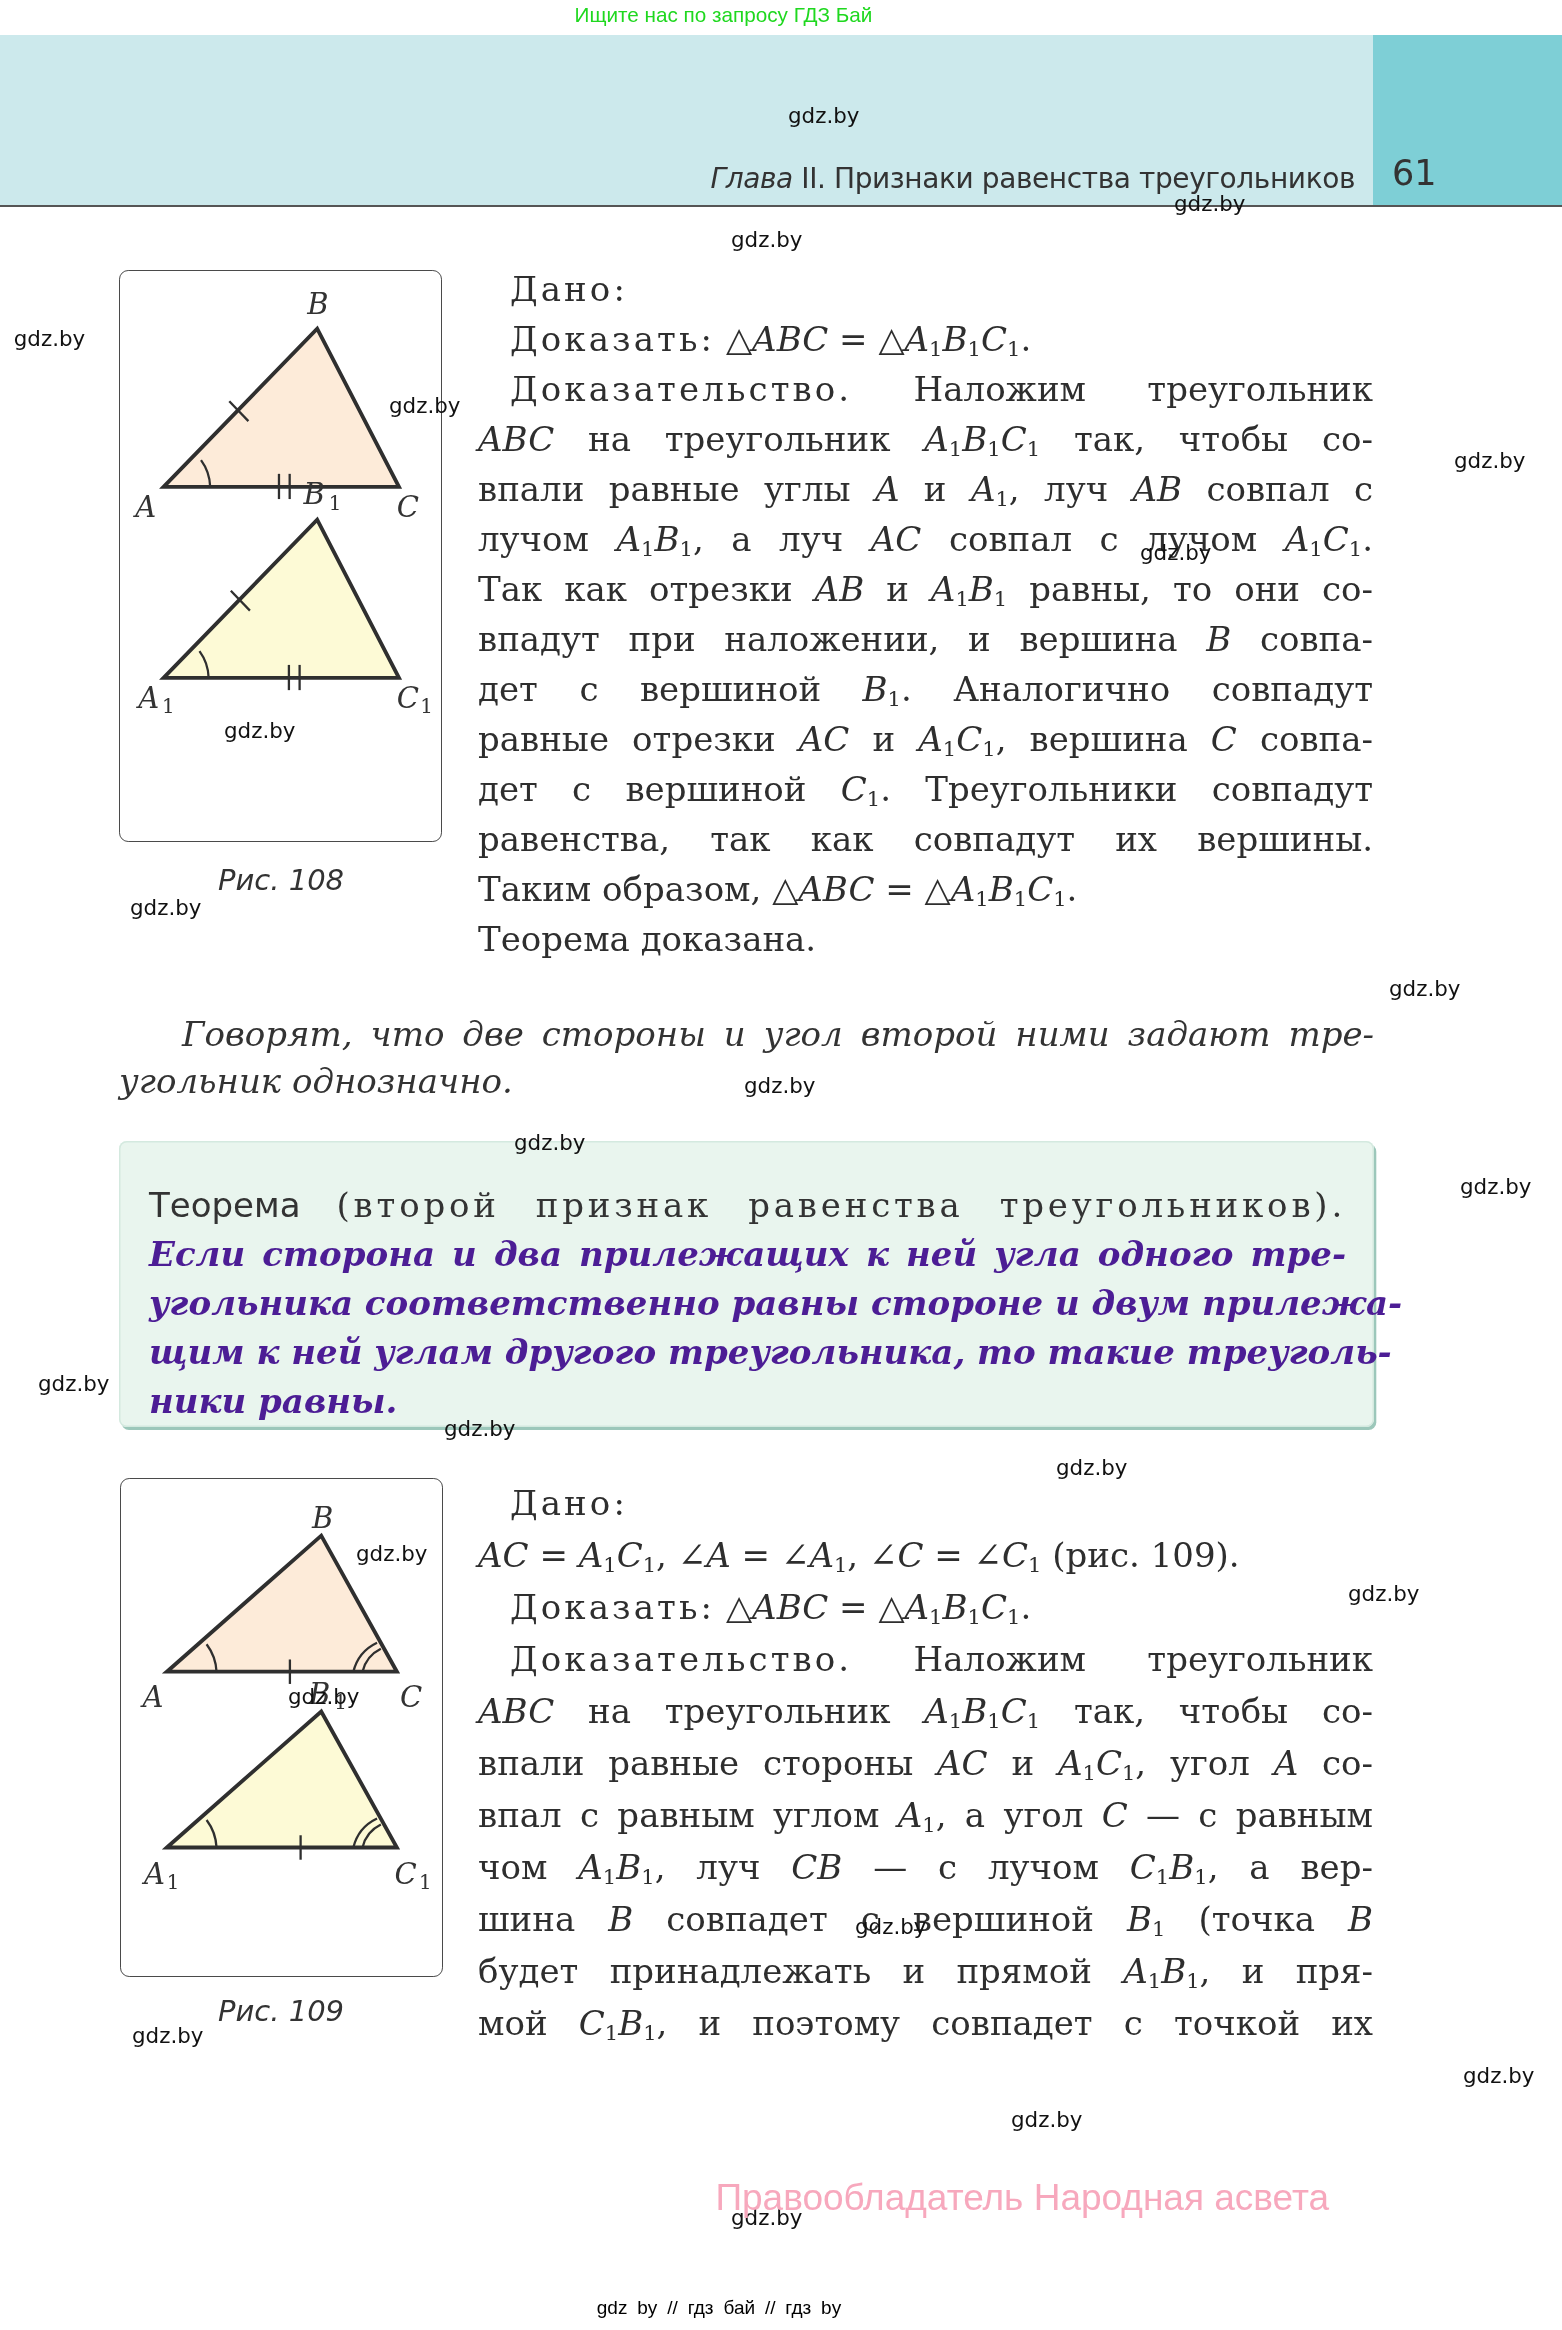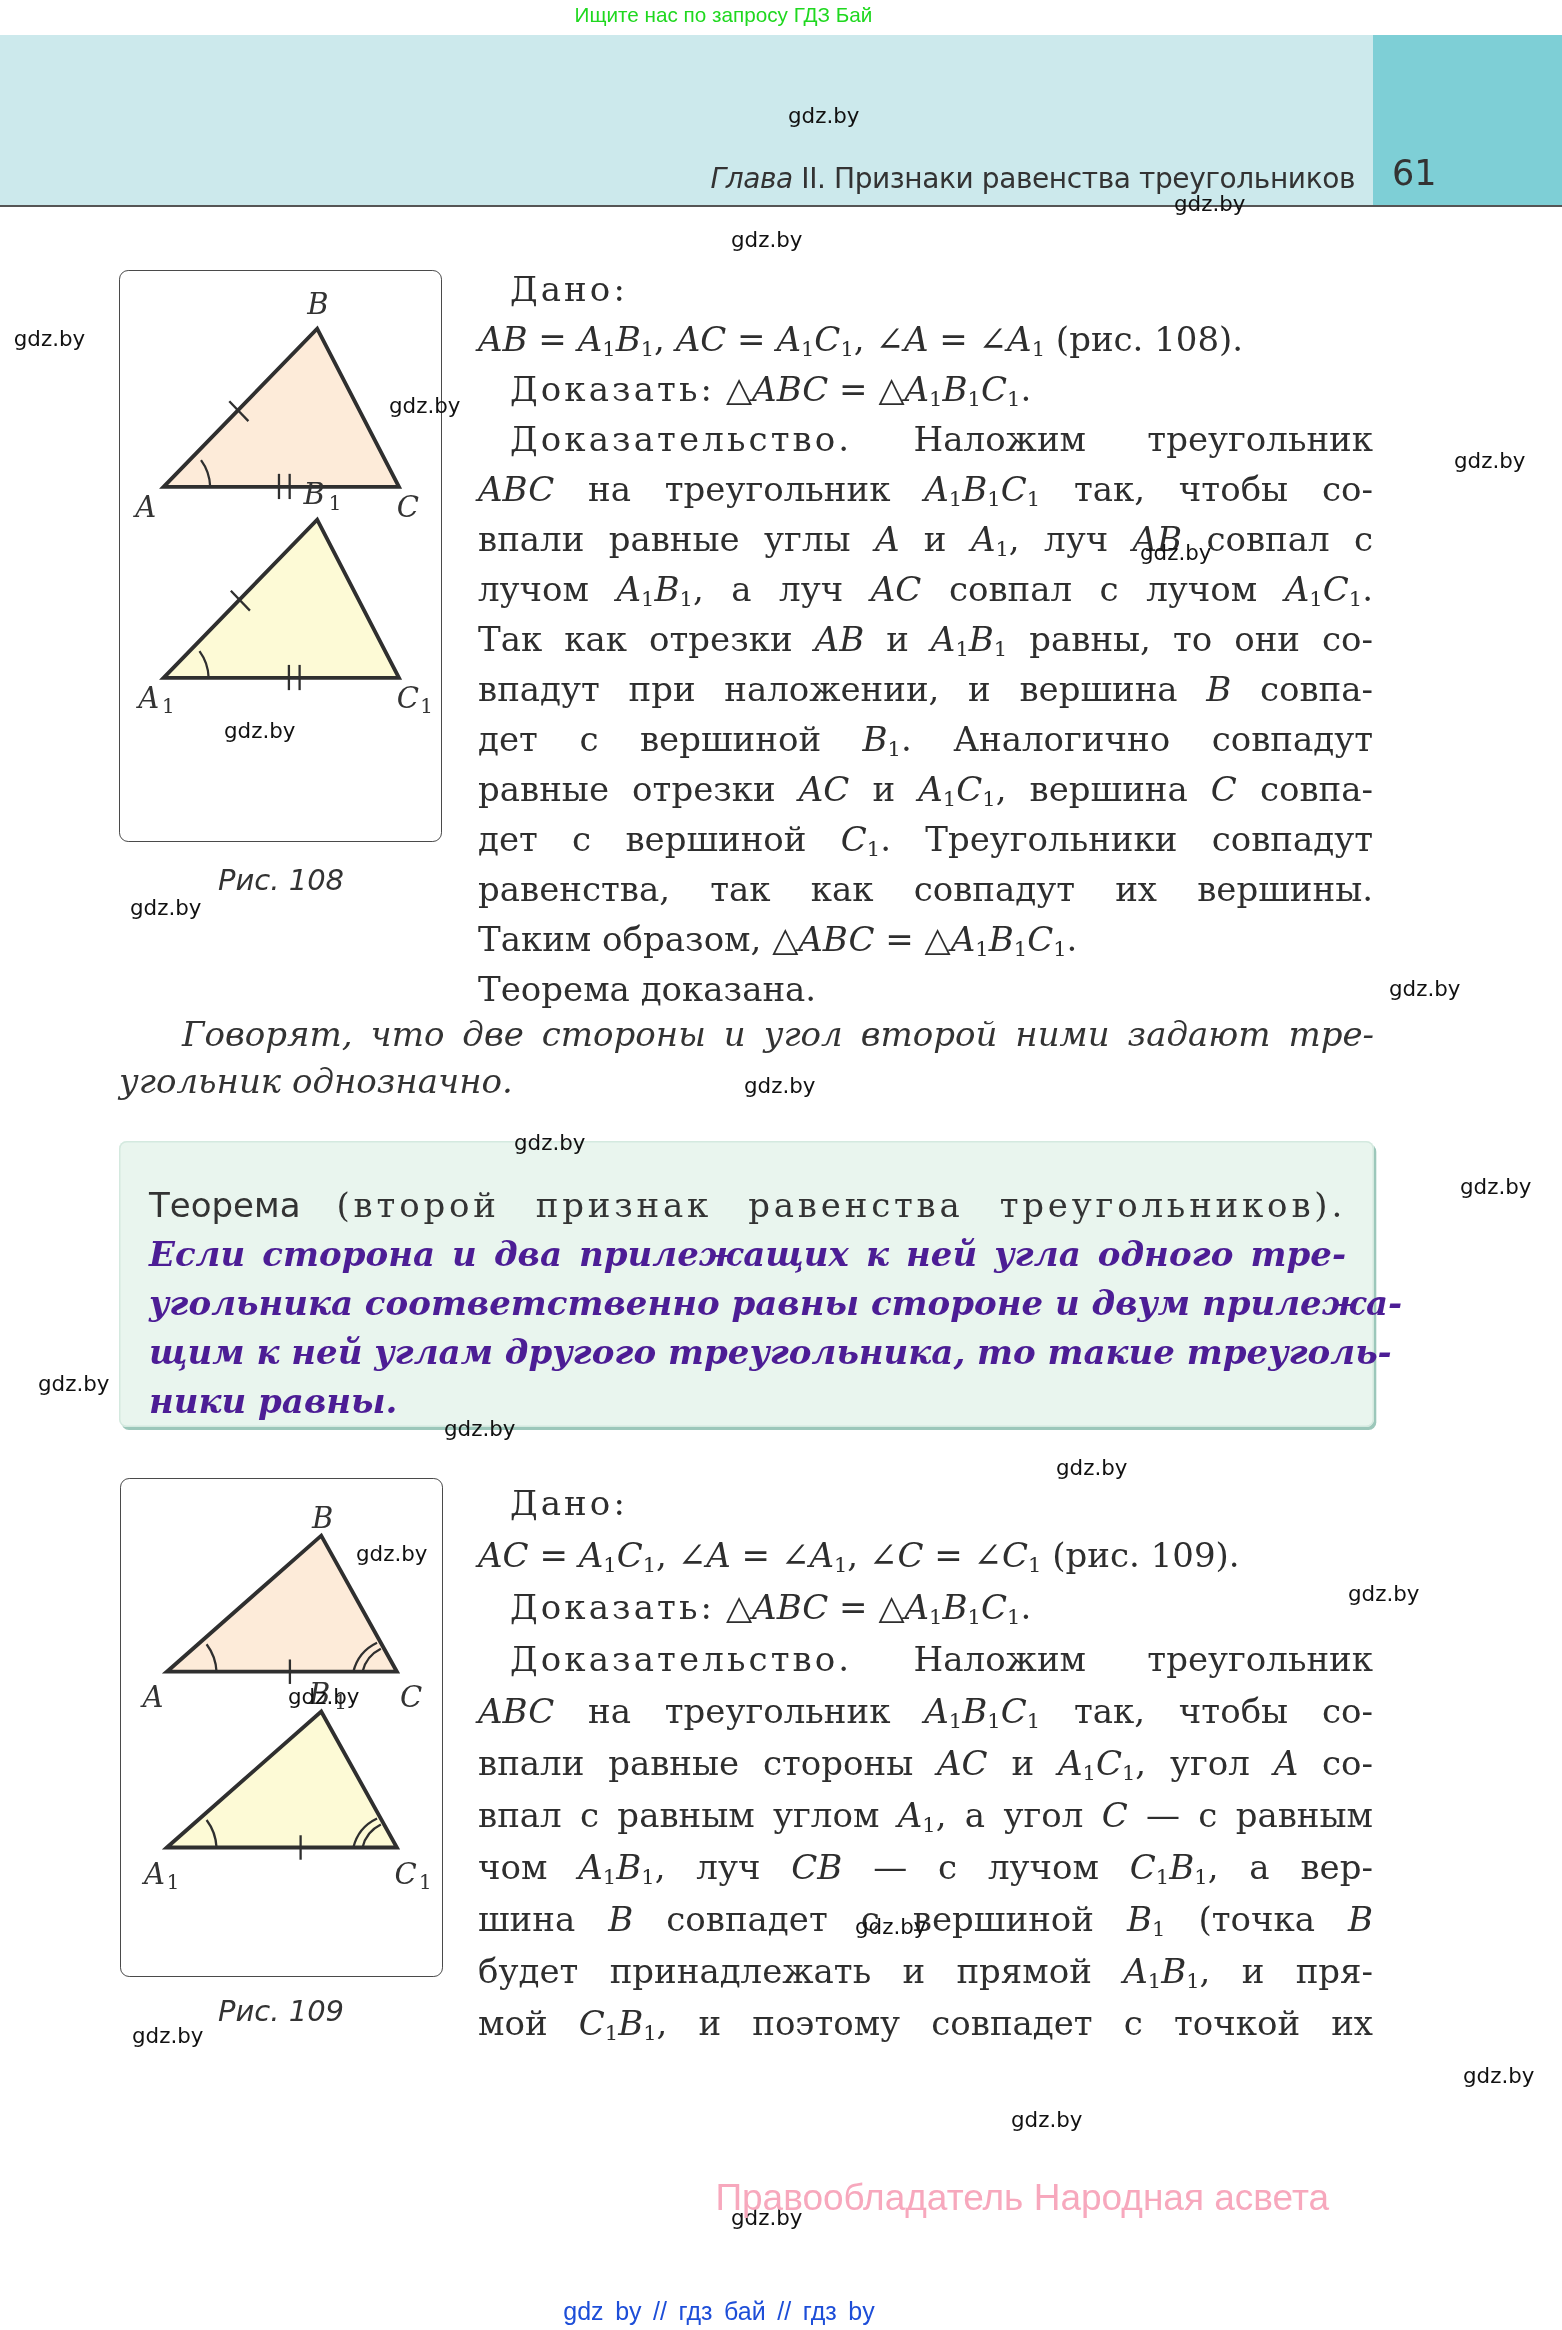--- a/index.html
+++ b/index.html
@@ -25,21 +25,21 @@
   .ital-para .line { height:47px; }
   .theorem-box { left:119px; top:1141px; width:1255px; height:286px; background:#e9f5ee; border-radius:7.7px; box-shadow: 2.3px 3.1px 0 #9cc7ba, inset 0 0 0 1.5px #d4e9df; }
   .theorem-text { left:149px; top:1161px; width:1197px; font-size:34px; line-height:49px;margin-top:20px; }
   .theorem-text .line { height:49px; }
   .thm-head { font-family:"DejaVu Sans", sans-serif; color:#333; letter-spacing:0; }
   .thm-sub { letter-spacing:3.8px; color:#333; }
   .thm-bold { font-weight:bold; color:#4c1d95;font-style:italic; }
   .proof2 { top:1477px; line-height:52px; }
   .proof2 .line { height:52px; }
   .pink-footer { left:0; width:1329px; top:2177px; text-align:right; font-family:"Liberation Sans", sans-serif; font-size:37px; color:#f7a8bd; }
-  .blue-footer { left:0; width:1438px; top:2297px; text-align:center; font-family:"Liberation Sans", sans-serif; font-size:25px; color:#1d4ed8; word-spacing:4.6px; }
+  .blue-footer { left:0; width:1438px; top:2297px; text-align:center; font-family:"Liberation Sans", sans-serif; font-size:19px; color:#000000; word-spacing:4.6px; }
   svg text { font-family:"DejaVu Serif", serif; font-style:italic; fill:#333; }
 </style>
 </head>
 <body>
 
 <div class="abs top-banner">Ищите нас по запросу ГДЗ Бай</div>
 
 <div class="abs header-band"></div>
 <div class="abs header-page"></div>
 <div class="abs header-rule"></div>
@@ -68,21 +68,20 @@
     <text x="24" y="572" font-size="38">A</text>
       <text x="55" y="578" font-size="26" style="font-style:normal">1</text>
     <text x="362" y="572" font-size="38">C</text>
       <text x="393" y="578" font-size="26" style="font-style:normal">1</text>
   </svg>
 </div>
 <div class="abs caption" style="left:218px;top:863px;">Рис. 108</div>
 
 <div class="abs textcol" style="top:264px;">
   <span class="line left"><span class="sp">Дано:</span></span>
-  <span class="line left"><span class="m">AB</span> = <span class="m">A</span><sub>1</sub><span class="m">B</span><sub>1</sub>, <span class="m">AC</span> = <span class="m">A</span><sub>1</sub><span class="m">C</span><sub>1</sub>, ∠<span class="m">A</span> = ∠<span class="m">A</span><sub>1</sub> (<span>рис. 108</span>).</span>
   <span class="line left"><span class="sp">Доказать:</span> △<span class="m">ABC</span> = △<span class="m">A</span><sub>1</sub><span class="m">B</span><sub>1</sub><span class="m">C</span><sub>1</sub>.</span>
   <span class="line"><span class="sp">Доказательство.</span> Наложим треугольник</span>
   <span class="line"><span class="m">ABC</span> на треугольник <span class="m">A</span><sub>1</sub><span class="m">B</span><sub>1</sub><span class="m">C</span><sub>1</sub> так, чтобы со-</span>
   <span class="line">впали равные углы <span class="m">A</span> и <span class="m">A</span><sub>1</sub>, луч <span class="m">AB</span> совпал с</span>
   <span class="line">лучом <span class="m">A</span><sub>1</sub><span class="m">B</span><sub>1</sub>, а луч <span class="m">AC</span> совпал с лучом <span class="m">A</span><sub>1</sub><span class="m">C</span><sub>1</sub>.</span>
   <span class="line">Так как отрезки <span class="m">AB</span> и <span class="m">A</span><sub>1</sub><span class="m">B</span><sub>1</sub> равны, то они со-</span>
   <span class="line">впадут при наложении, и вершина <span class="m">B</span> совпа-</span>
   <span class="line">дет с вершиной <span class="m">B</span><sub>1</sub>. Аналогично совпадут</span>
   <span class="line">равные отрезки <span class="m">AC</span> и <span class="m">A</span><sub>1</sub><span class="m">C</span><sub>1</sub>, вершина <span class="m">C</span> совпа-</span>
   <span class="line">дет с вершиной <span class="m">C</span><sub>1</sub>. Треугольники совпадут</span>

